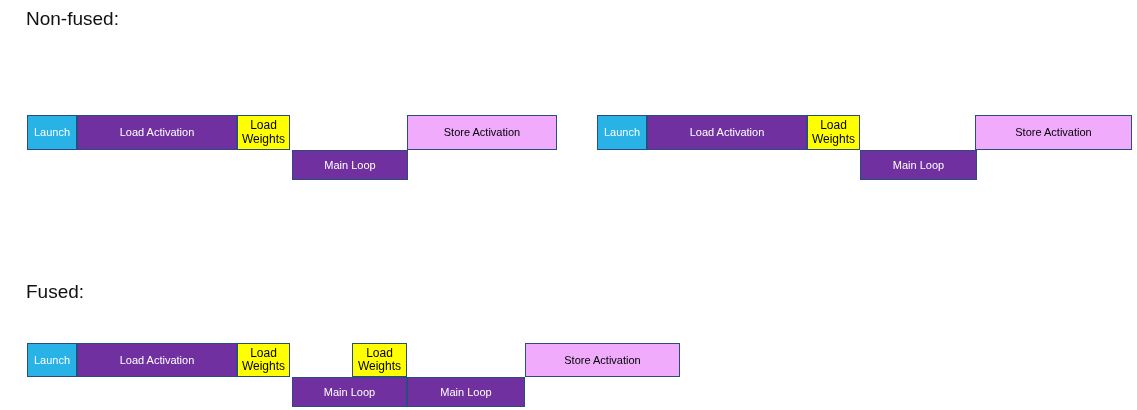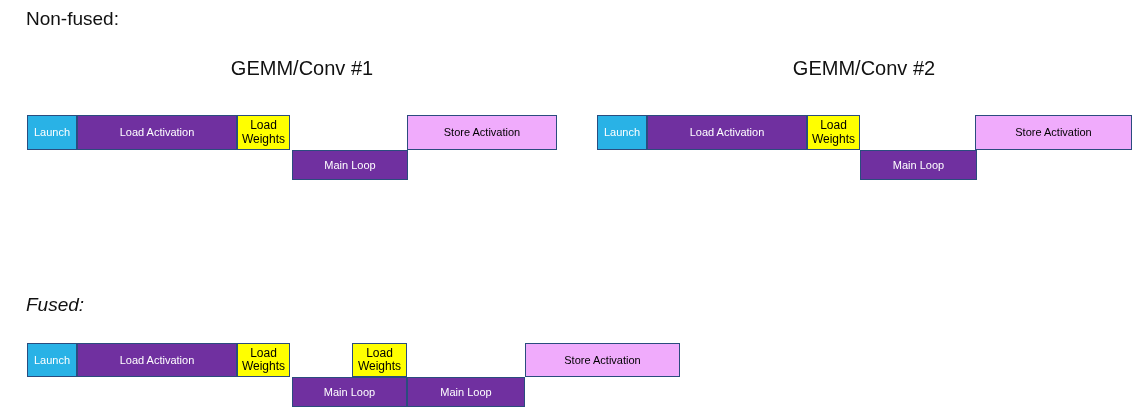--- a/index.html
+++ b/index.html
@@ -42,37 +42,35 @@
   .yellow{background:#FFFF00;color:#000000;font-size:12px;}
   .orange{background:#f0abfc;color:#000000;}
 </style>
 </head>
 <body>
 
 <div id="canvas">
 
   <div class="section-label" style="left:14px;top:8px;">Non-fused:</div>
 
-  <div class="group-title" style="left:190px;top:57px;width:200px;">GEMM/Conv #1</div>
 
-  <div class="group-title" style="left:752px;top:57px;width:200px;">GEMM/Conv #2</div>
 
   <div class="block launch" style="left:15px;top:115px;width:50px;height:35px;">Launch</div>
   <div class="block purple" style="left:65px;top:115px;width:160px;height:35px;">Load Activation</div>
   <div class="block yellow" style="left:225px;top:115px;width:53px;height:35px;">Load Weights</div>
   <div class="block purple" style="left:280px;top:150px;width:116px;height:30px;">Main Loop</div>
   <div class="block orange" style="left:395px;top:115px;width:150px;height:35px;">Store Activation</div>
 
   <div class="block launch" style="left:585px;top:115px;width:50px;height:35px;">Launch</div>
   <div class="block purple" style="left:635px;top:115px;width:160px;height:35px;">Load Activation</div>
   <div class="block yellow" style="left:795px;top:115px;width:53px;height:35px;">Load Weights</div>
   <div class="block purple" style="left:848px;top:150px;width:117px;height:30px;">Main Loop</div>
   <div class="block orange" style="left:963px;top:115px;width:157px;height:35px;">Store Activation</div>
 
-  <div class="section-label" style="left:14px;top:294px;font-style:italic;">Fused:</div>
+  <div class="section-label" style="left:14px;top:281px;">Fused:</div>
 
   <div class="block launch" style="left:15px;top:343px;width:50px;height:34px;">Launch</div>
   <div class="block purple" style="left:65px;top:343px;width:160px;height:34px;">Load Activation</div>
   <div class="block yellow" style="left:225px;top:343px;width:53px;height:34px;">Load Weights</div>
   <div class="block purple" style="left:280px;top:377px;width:115px;height:30px;">Main Loop</div>
   <div class="block yellow" style="left:340px;top:343px;width:55px;height:34px;">Load Weights</div>
   <div class="block purple" style="left:395px;top:377px;width:118px;height:30px;">Main Loop</div>
   <div class="block orange" style="left:513px;top:343px;width:155px;height:34px;">Store Activation</div>
 
 </div>

